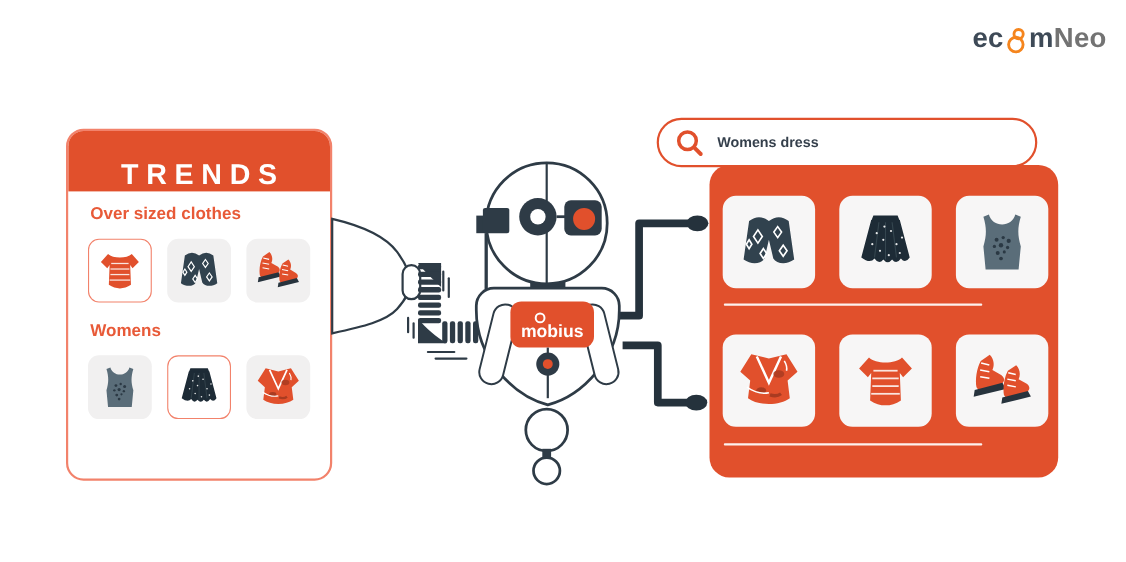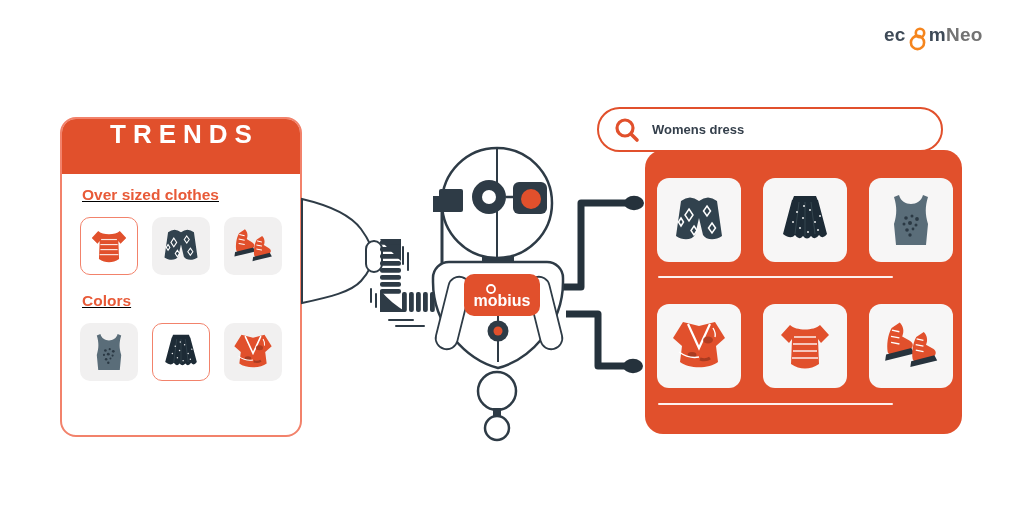--- a/index.html
+++ b/index.html
@@ -1,31 +1,31 @@
 <!DOCTYPE html>
 <html><head>
 <meta charset="utf-8">
 <style>
   html,body{margin:0;padding:0;background:#fff;}
   #canvas{
     position:relative;width:1024px;height:511px;background:#ffffff;overflow:hidden;
     font-family:"Liberation Sans", sans-serif;
   }
   
-  .logo{position:absolute;left:884px;top:18px;font-size:19px;font-weight:700;letter-spacing:.3px;
-    display:flex;align-items:flex-end;line-height:34px;}
+  .logo{position:absolute;left:884px;top:18px;font-size:25px;font-weight:700;letter-spacing:.3px;
+    display:flex;align-items:center;line-height:34px;}
   .logo .dk{color:#3E4A57;}
   .logo .or{color:#737373;}
   .logo svg{display:block;margin:2px 1px 0 1px;}
   
   .trends{position:absolute;left:60px;top:117px;width:242px;height:320px;background:#fff;
     border:2px solid #F2826B;border-radius:16px;box-sizing:border-box;overflow:hidden;}
-  .trends-header{height:55px;background:#E1502C;display:flex;align-items:flex-start;justify-content:center;}
+  .trends-header{height:55px;background:#E1502C;display:flex;align-items:flex-end;justify-content:center;}
   .trends-header span{color:#fff;font-size:26px;font-weight:800;letter-spacing:7px;padding-left:7px;}
-  .trends-body{padding:13px 18px 0 18px;text-decoration:underline;}
+  .trends-body{padding:13px 18px 0 18px;}
   .trend-label{color:#E85A38;font-size:15.5px;font-weight:600;line-height:16px;margin:18px 0 14px 2px;}
   .trend-label:first-child{margin-top:0;}
   .tile-row{display:flex;gap:14px;}
   .tile{width:58px;height:58px;border-radius:10px;background:#F1F0F0;display:flex;align-items:center;justify-content:center;box-sizing:border-box;}
   .tile.hl{background:#fff;border:1.6px solid #F2826B;}
   .tile .art{width:46px;height:46px;}
   
   .results{position:absolute;left:645px;top:150px;width:317px;height:284px;background:#E1502C;border-radius:18px;}
   .results-row{position:absolute;left:12px;display:flex;gap:22px;}
   .results-row.r0{top:28px;} .results-row.r1{top:154px;}
@@ -168,21 +168,21 @@
             <svg class="art" viewBox="0 0 64 64">
               <use href="#sym-patterned-shorts"></use>
             </svg>
           </div>
           <div class="tile">
             <svg class="art" viewBox="0 0 64 64">
               <use href="#sym-sneakers"></use>
             </svg>
           </div>
         </div>
-        <div class="trend-label">Colors</div>
+        <div class="trend-label">Womens</div>
         <div class="tile-row">
           <div class="tile">
             <svg class="art" viewBox="0 0 64 64">
               <use href="#sym-tank-top"></use>
             </svg>
           </div>
           <div class="tile hl">
             <svg class="art" viewBox="0 0 64 64">
               <use href="#sym-dotted-skirt"></use>
             </svg>

